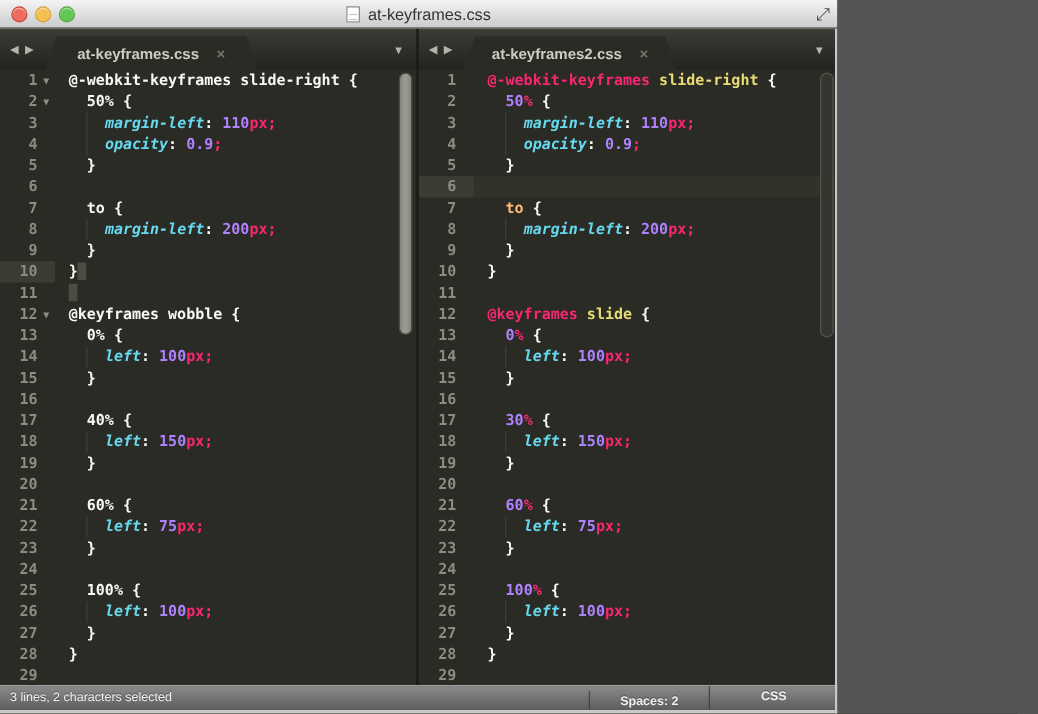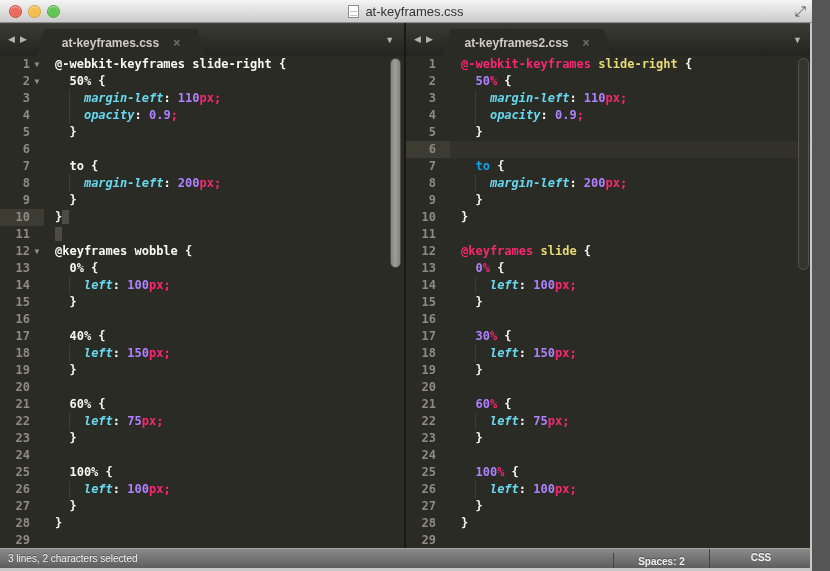--- a/index.html
+++ b/index.html
@@ -1,17 +1,17 @@
 <!DOCTYPE html>
 <html><head>
 <meta charset="utf-8">
 <style>
   * { margin:0; padding:0; box-sizing:border-box; }
   body { background:#555; font-family:"Liberation Sans", sans-serif; }
-  .window { position:relative; width:812px; height:571px; background:#2b2b25; overflow:hidden; }
+  .window { position:relative; width:670px; height:571px; background:#2b2b25; overflow:hidden; }
 
   
   .titlebar { position:relative; height:23px; background:linear-gradient(#f4f4f4,#cbcbcb); border-bottom:1px solid #8b8b8b; }
   .lights { position:absolute; left:9px; top:5px; display:flex; gap:6px; }
   .light { width:13px; height:13px; border-radius:50%; box-shadow:inset 0 1px 1px rgba(255,255,255,.55); }
   .light.red    { background:#ed6a5e; border:1px solid #c9493d; }
   .light.yellow { background:#f5bf50; border:1px solid #d6a13d; }
   .light.green  { background:#61c654; border:1px solid #53a93f; }
   .title-wrap { position:absolute; left:0; right:0; top:0; height:22px; display:flex; align-items:center; justify-content:center; gap:6px; color:#333; font-size:13px; }
   .doc-icon { width:11px; height:13px; border:1px solid #8e8e8e; background:#fdfdfd; background-image:repeating-linear-gradient(to bottom, transparent 0 3px, #c4c4c4 3px 4px); background-size:7px 9px; background-repeat:no-repeat; background-position:1px 2px; }
@@ -36,21 +36,21 @@
   .editor { position:relative; flex:1; overflow:hidden; background:#2b2b25; }
   .row { display:flex; height:17px; line-height:17px; font-family:"DejaVu Sans Mono", monospace; font-size:12px; font-weight:bold; }
   .row.hl-line { background:#32322a; }
   .gut { flex:none; width:44px; display:flex; }
   .gut.hl-gut { background:#3d3c33; }
   .ln { flex:1; text-align:right; color:#8c8c83; }
   .fold { width:14px; text-align:center; color:#8f8f85; font-size:8px; line-height:17px; }
   .txt { white-space:pre; padding-left:11px; }
   .txt.gd { background-image:linear-gradient(#3e3e36,#3e3e36); background-repeat:no-repeat; background-size:1px 17px; background-position:25px 0; }
   .tw { color:#f8f8f2; } .tp { color:#f92672; } .tu { color:#ae81ff; }
-  .tc { color:#66d9ef; font-style:italic; } .ty { color:#e6db74; } .tg { color:#0ea5e9;margin-top:15px; }
+  .tc { color:#66d9ef; font-style:italic; } .ty { color:#e6db74; } .tg { color:#fdba74;margin-top:15px; }
   .tsel { background:#4d4c43; }
   .thumb { position:absolute; right:3px; width:11px; border-radius:6px; }
   .thumb.lightsb { top:2px; height:210px; background:linear-gradient(to right,#84847d,#9e9e97 45%,#84847d); border:1px solid #4e4e48; }
   .thumb.darksb  { top:2px; height:212px; background:#35352f; border:1px solid #54544c; }
 
   
   .statusbar { position:absolute; left:0; right:0; bottom:3px; height:20px; background:linear-gradient(#8a8a8a,#5d5d5d); border-top:1px solid #a2a2a2; display:flex; align-items:center; color:#f1f1f1; font-size:10px; text-shadow:0 -1px 0 rgba(0,0,0,.35); }
   .sb-left { flex:1; padding-left:8px; }
   .sb-cell { height:100%; line-height:18px; text-align:center; border-left:1px solid #434343; font-weight:bold; cursor:default; }
   .sb-cell.spaces { width:96px;margin-top:8px; }

